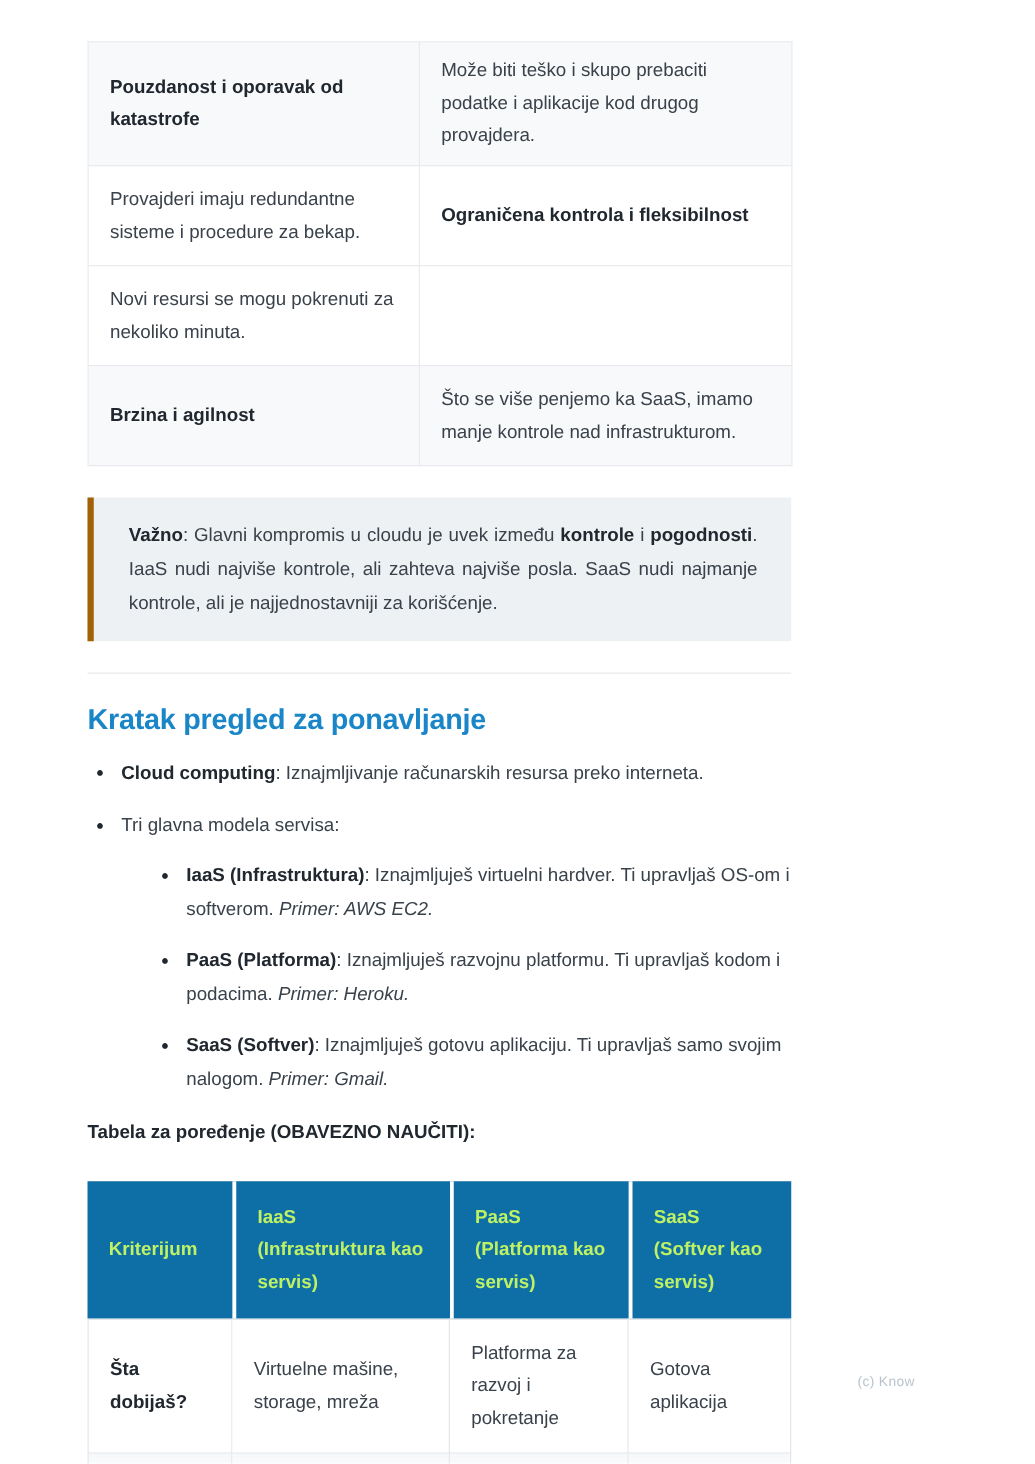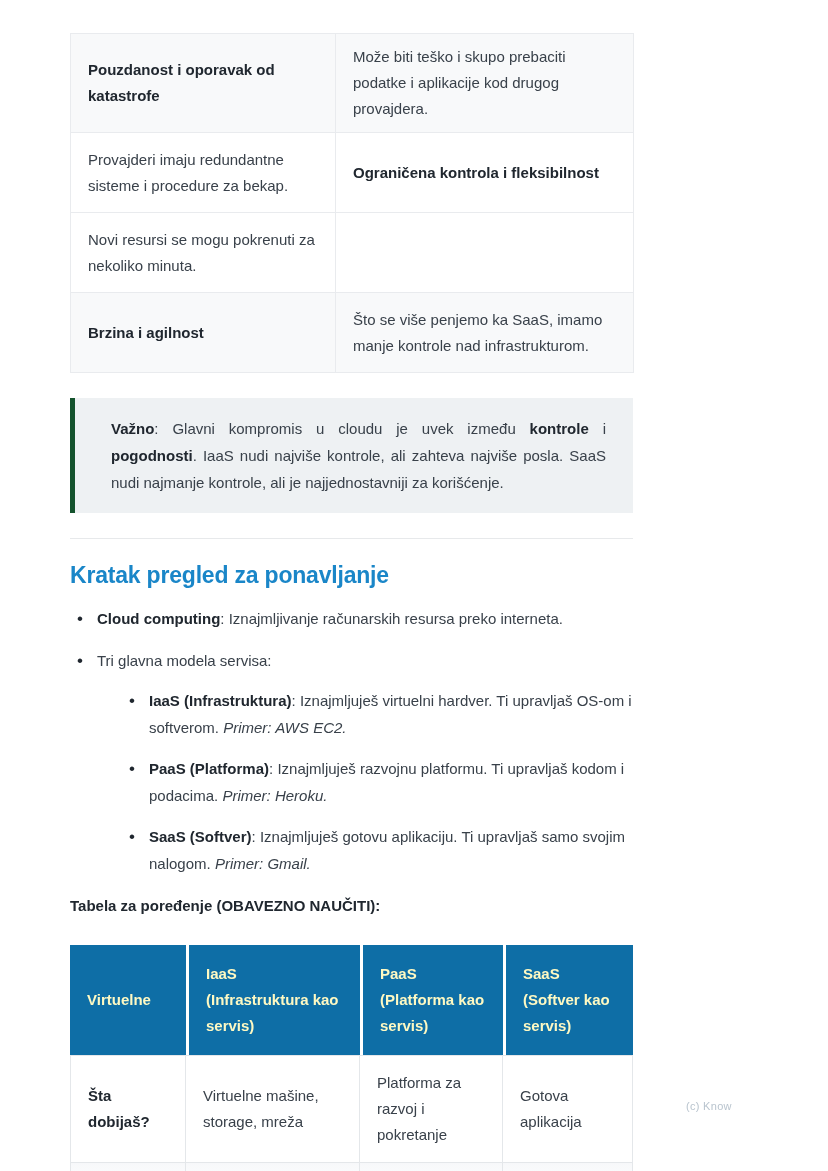--- a/index.html
+++ b/index.html
@@ -25,22 +25,22 @@
   }
   table.top-table tr.alt td { background:#f8f9fa; }
   table.top-table tr td.b { font-weight:bold; color:#20272f; }
   table.top-table tr.r1 { height:97px; }
   table.top-table tr.rn { height:80px; }
 
   
   .callout {
     margin-top:25px;
     background:#eef1f3;
-    border-left:5px solid #14532d;
-    padding:17px 27px 17px 36px;
+    border-left:5px solid #a16207;
+    padding:17px 27px 17px 28px;
   }
   .callout p {
     font-size:15px; line-height:27px;
     text-align:justify;
     color:#39414a;
   }
   .callout .b { font-weight:bold; color:#20272f; }
 
   
   .divider { margin-top:25px; border:none; border-top:1px solid #e7e9eb; height:0; }
@@ -71,21 +71,21 @@
   }
   .b { font-weight:bold; color:#20272f; }
   .i { font-style:italic; }
 
   
   p.table-label { margin-top:9px; font-size:15px; line-height:27px; font-weight:bold; color:#20272f; }
 
   
   table.cmp-table { margin-top:26px; width:563px; border-collapse:separate; border-spacing:0; table-layout:fixed; }
   table.cmp-table th {
-    background:#0e6ea6; color:#fef9c3;
+    background:#0e6ea6; color:#bef264;
     font-size:15px; font-weight:bold; line-height:26px;
     text-align:left; vertical-align:middle;
     padding:16px 17px; height:110px;
   }
   table.cmp-table th:not(:first-child) { border-left:3px solid #ffffff; }
   table.cmp-table th .hline { display:block; }
   table.cmp-table td {
     background:#ffffff;
     border-bottom:1px solid #e4e7ea; border-right:1px solid #e4e7ea;
     font-size:15px; line-height:26px;
@@ -172,21 +172,21 @@
     <table class="cmp-table">
       <colgroup>
           <col style="width:116px">
           <col style="width:174px">
           <col style="width:143px">
           <col style="width:130px">
         </colgroup>
       <thead>
         <tr>
           <th>
-              <span class="hline">Virtuelne</span>
+              <span class="hline">Kriterijum</span>
               <span class="hline"></span>
             </th>
           <th>
               <span class="hline">IaaS</span>
               <span class="hline">(Infrastruktura kao servis)</span>
             </th>
           <th>
               <span class="hline">PaaS</span>
               <span class="hline">(Platforma kao servis)</span>
             </th>

